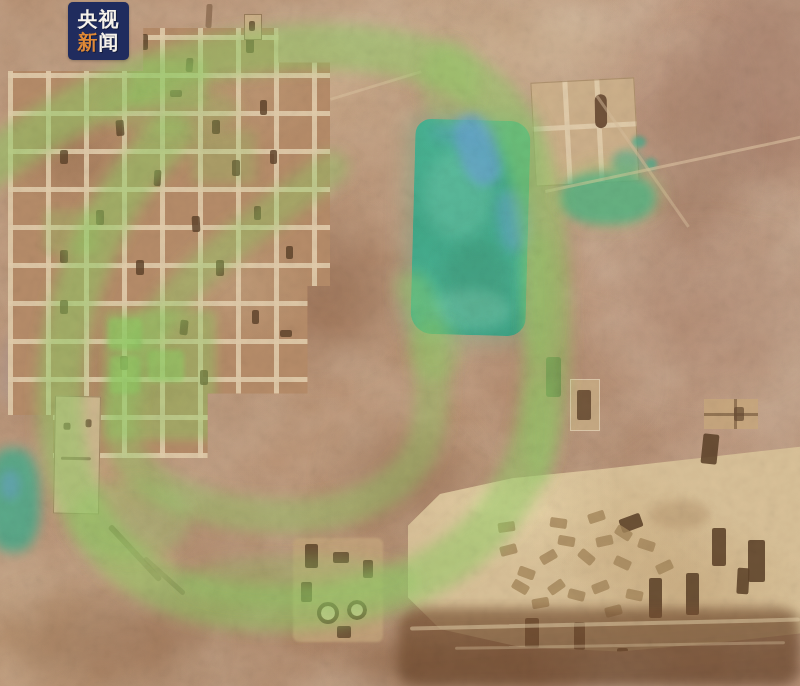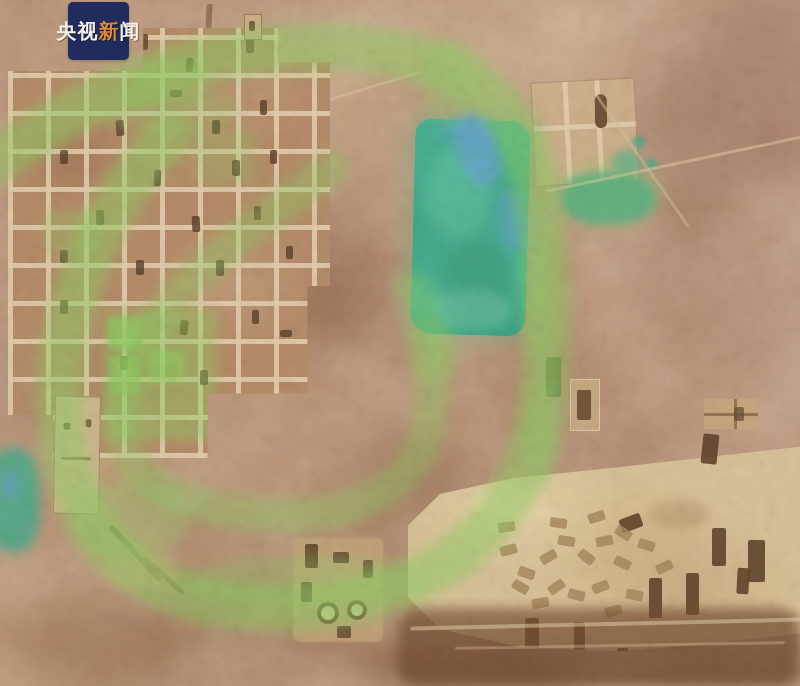--- a/index.html
+++ b/index.html
@@ -57,21 +57,21 @@
   #pond{position:absolute;left:413px;top:120px;width:115px;height:215px;transform:rotate(1.5deg);
     border-radius:16px 20px 18px 22px;overflow:hidden;background:var(--pond-teal);
     background-image:linear-gradient(165deg,#48b191 10%,#41a888 45%,#4ab394 75%,#3da083);
     box-shadow:0 0 22px 6px rgba(90,180,140,.35);}
   .pondlite{position:absolute;border-radius:50%;}
   .teal{position:absolute;background:var(--pond-teal);}
   .blue{position:absolute;background:var(--pond-blue);}
   .path-line{position:absolute;background:rgba(232,214,176,.7);border-radius:2px;}
   
   #badge{position:absolute;left:68px;top:2px;width:61px;height:58px;background:var(--badge-bg);
-    border-radius:5px;display:flex;align-items:center;justify-content:center;
+    border-radius:5px;display:flex;flex-direction:column;align-items:center;justify-content:center;
     gap:0;box-shadow:0 1px 3px rgba(0,0,0,.25);}
   #badge .ln{font-weight:bold;font-size:20px;line-height:1.15;color:var(--badge-text);
     letter-spacing:1px;text-shadow:1px 1px 0 rgba(0,0,0,.35);white-space:nowrap;}
   #badge .accent{color:var(--badge-accent);}
 </style>
 </head>
 <body>
 
 <div id="stage">
 

